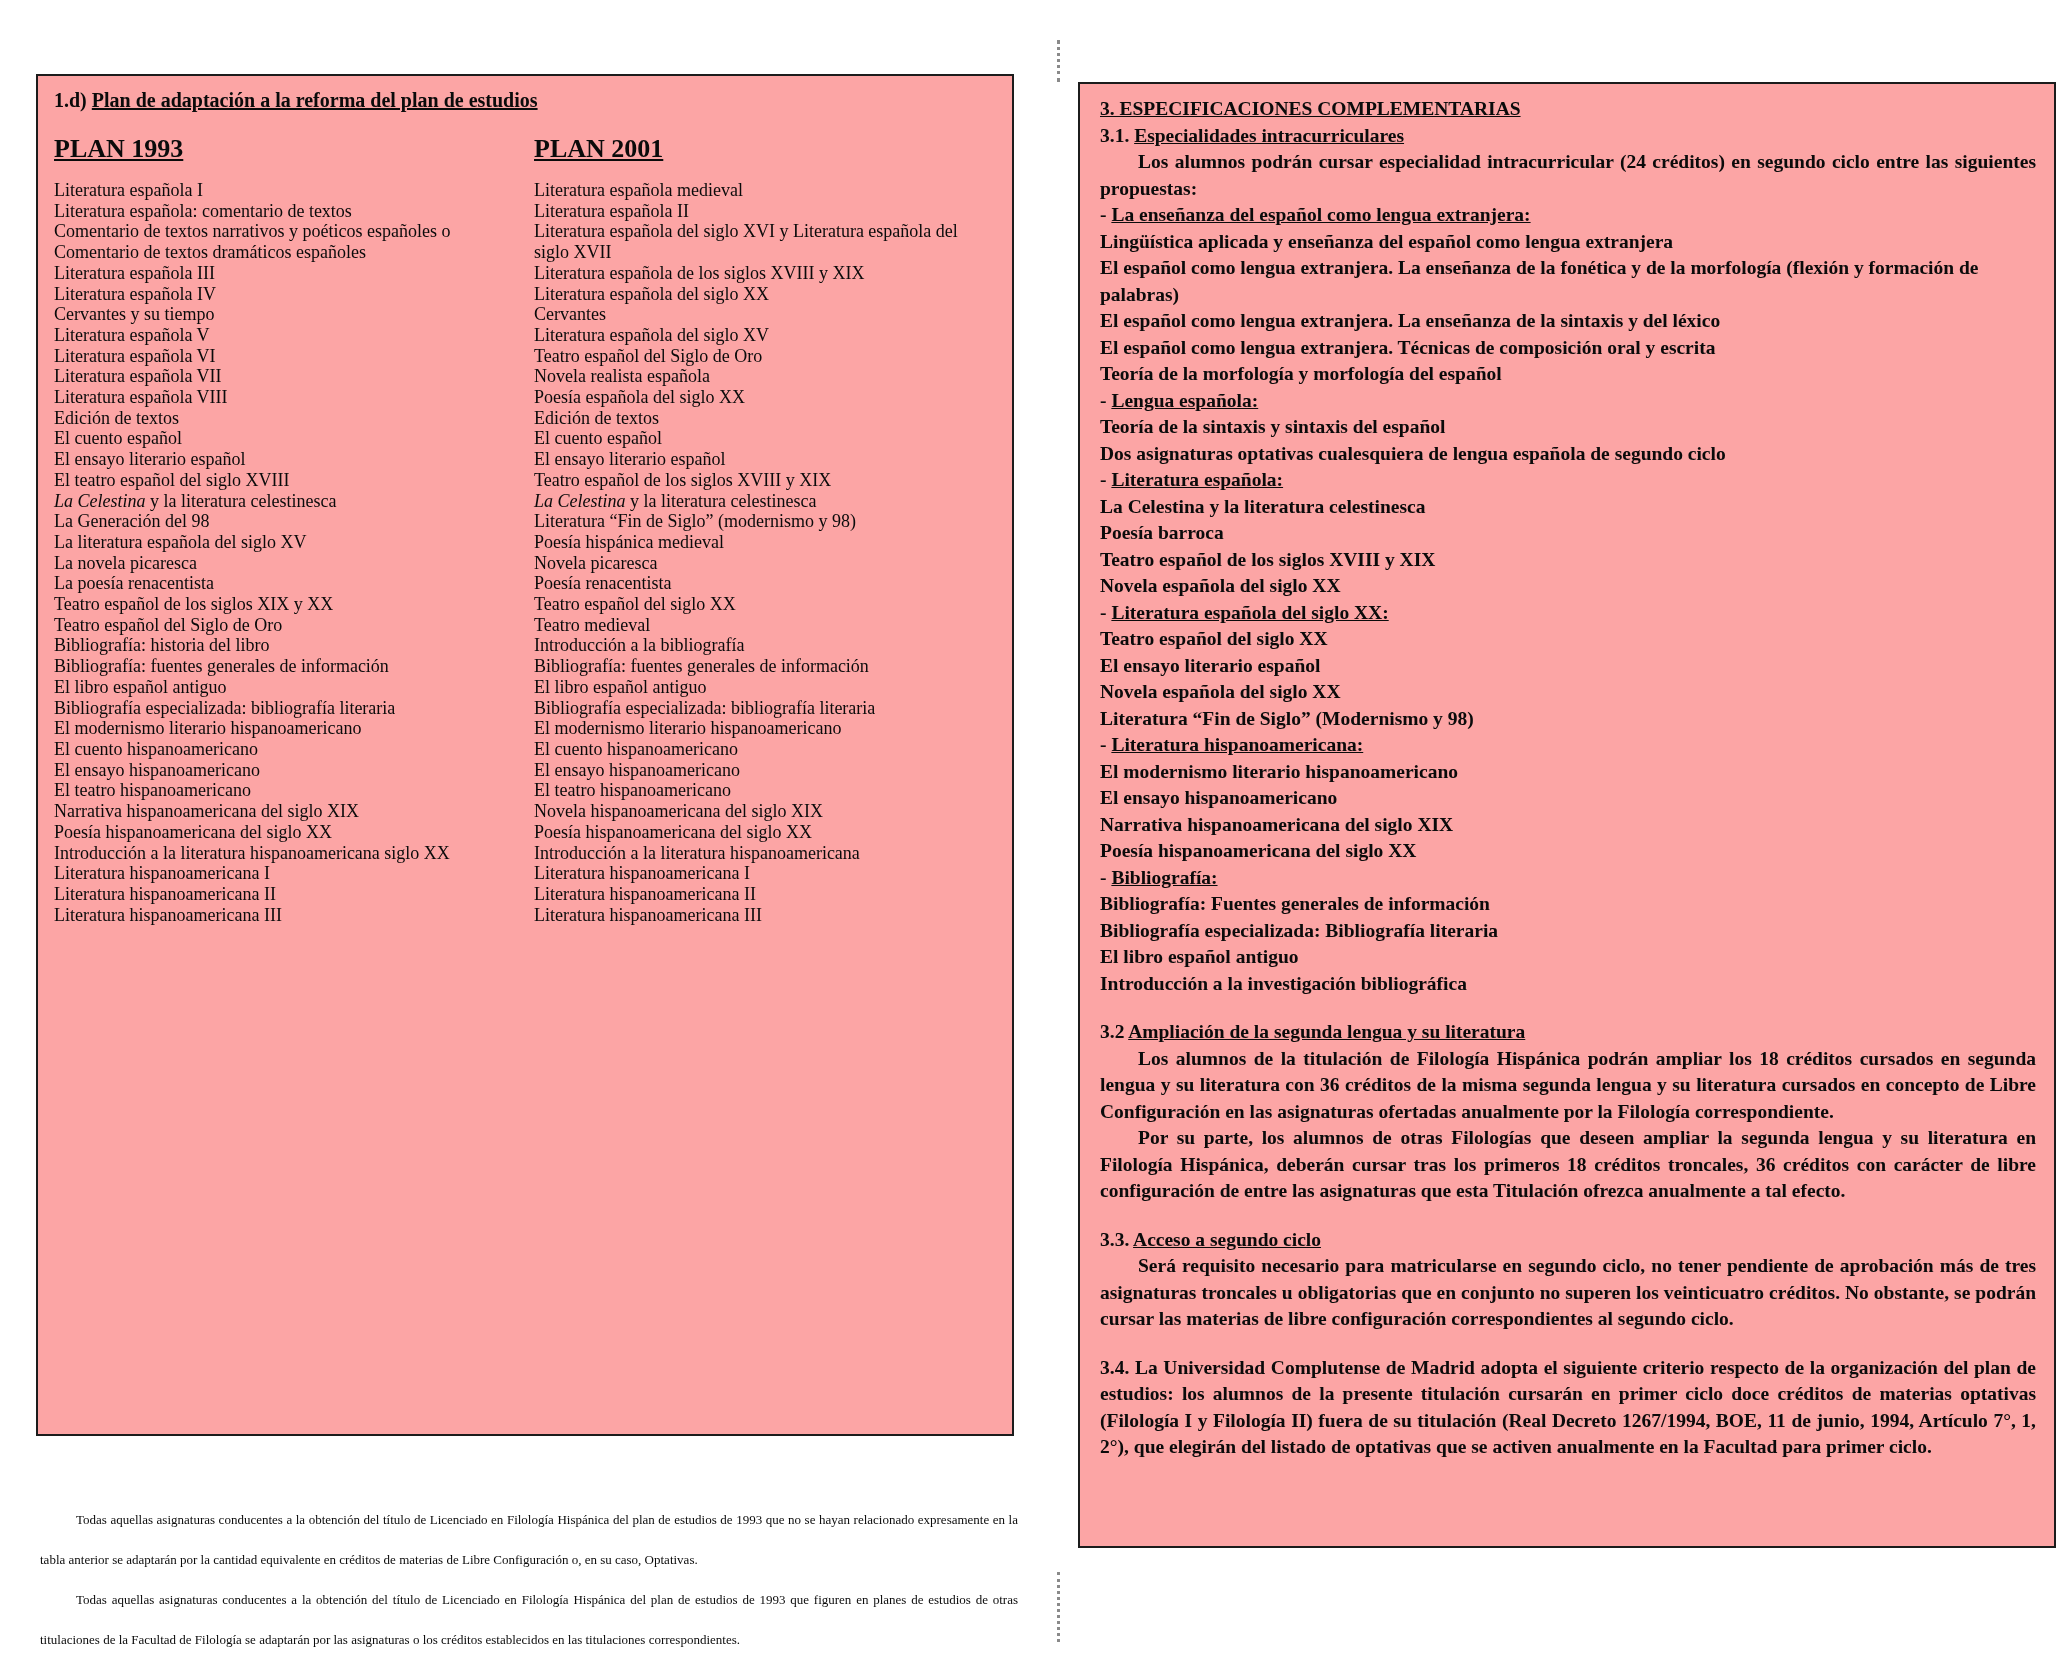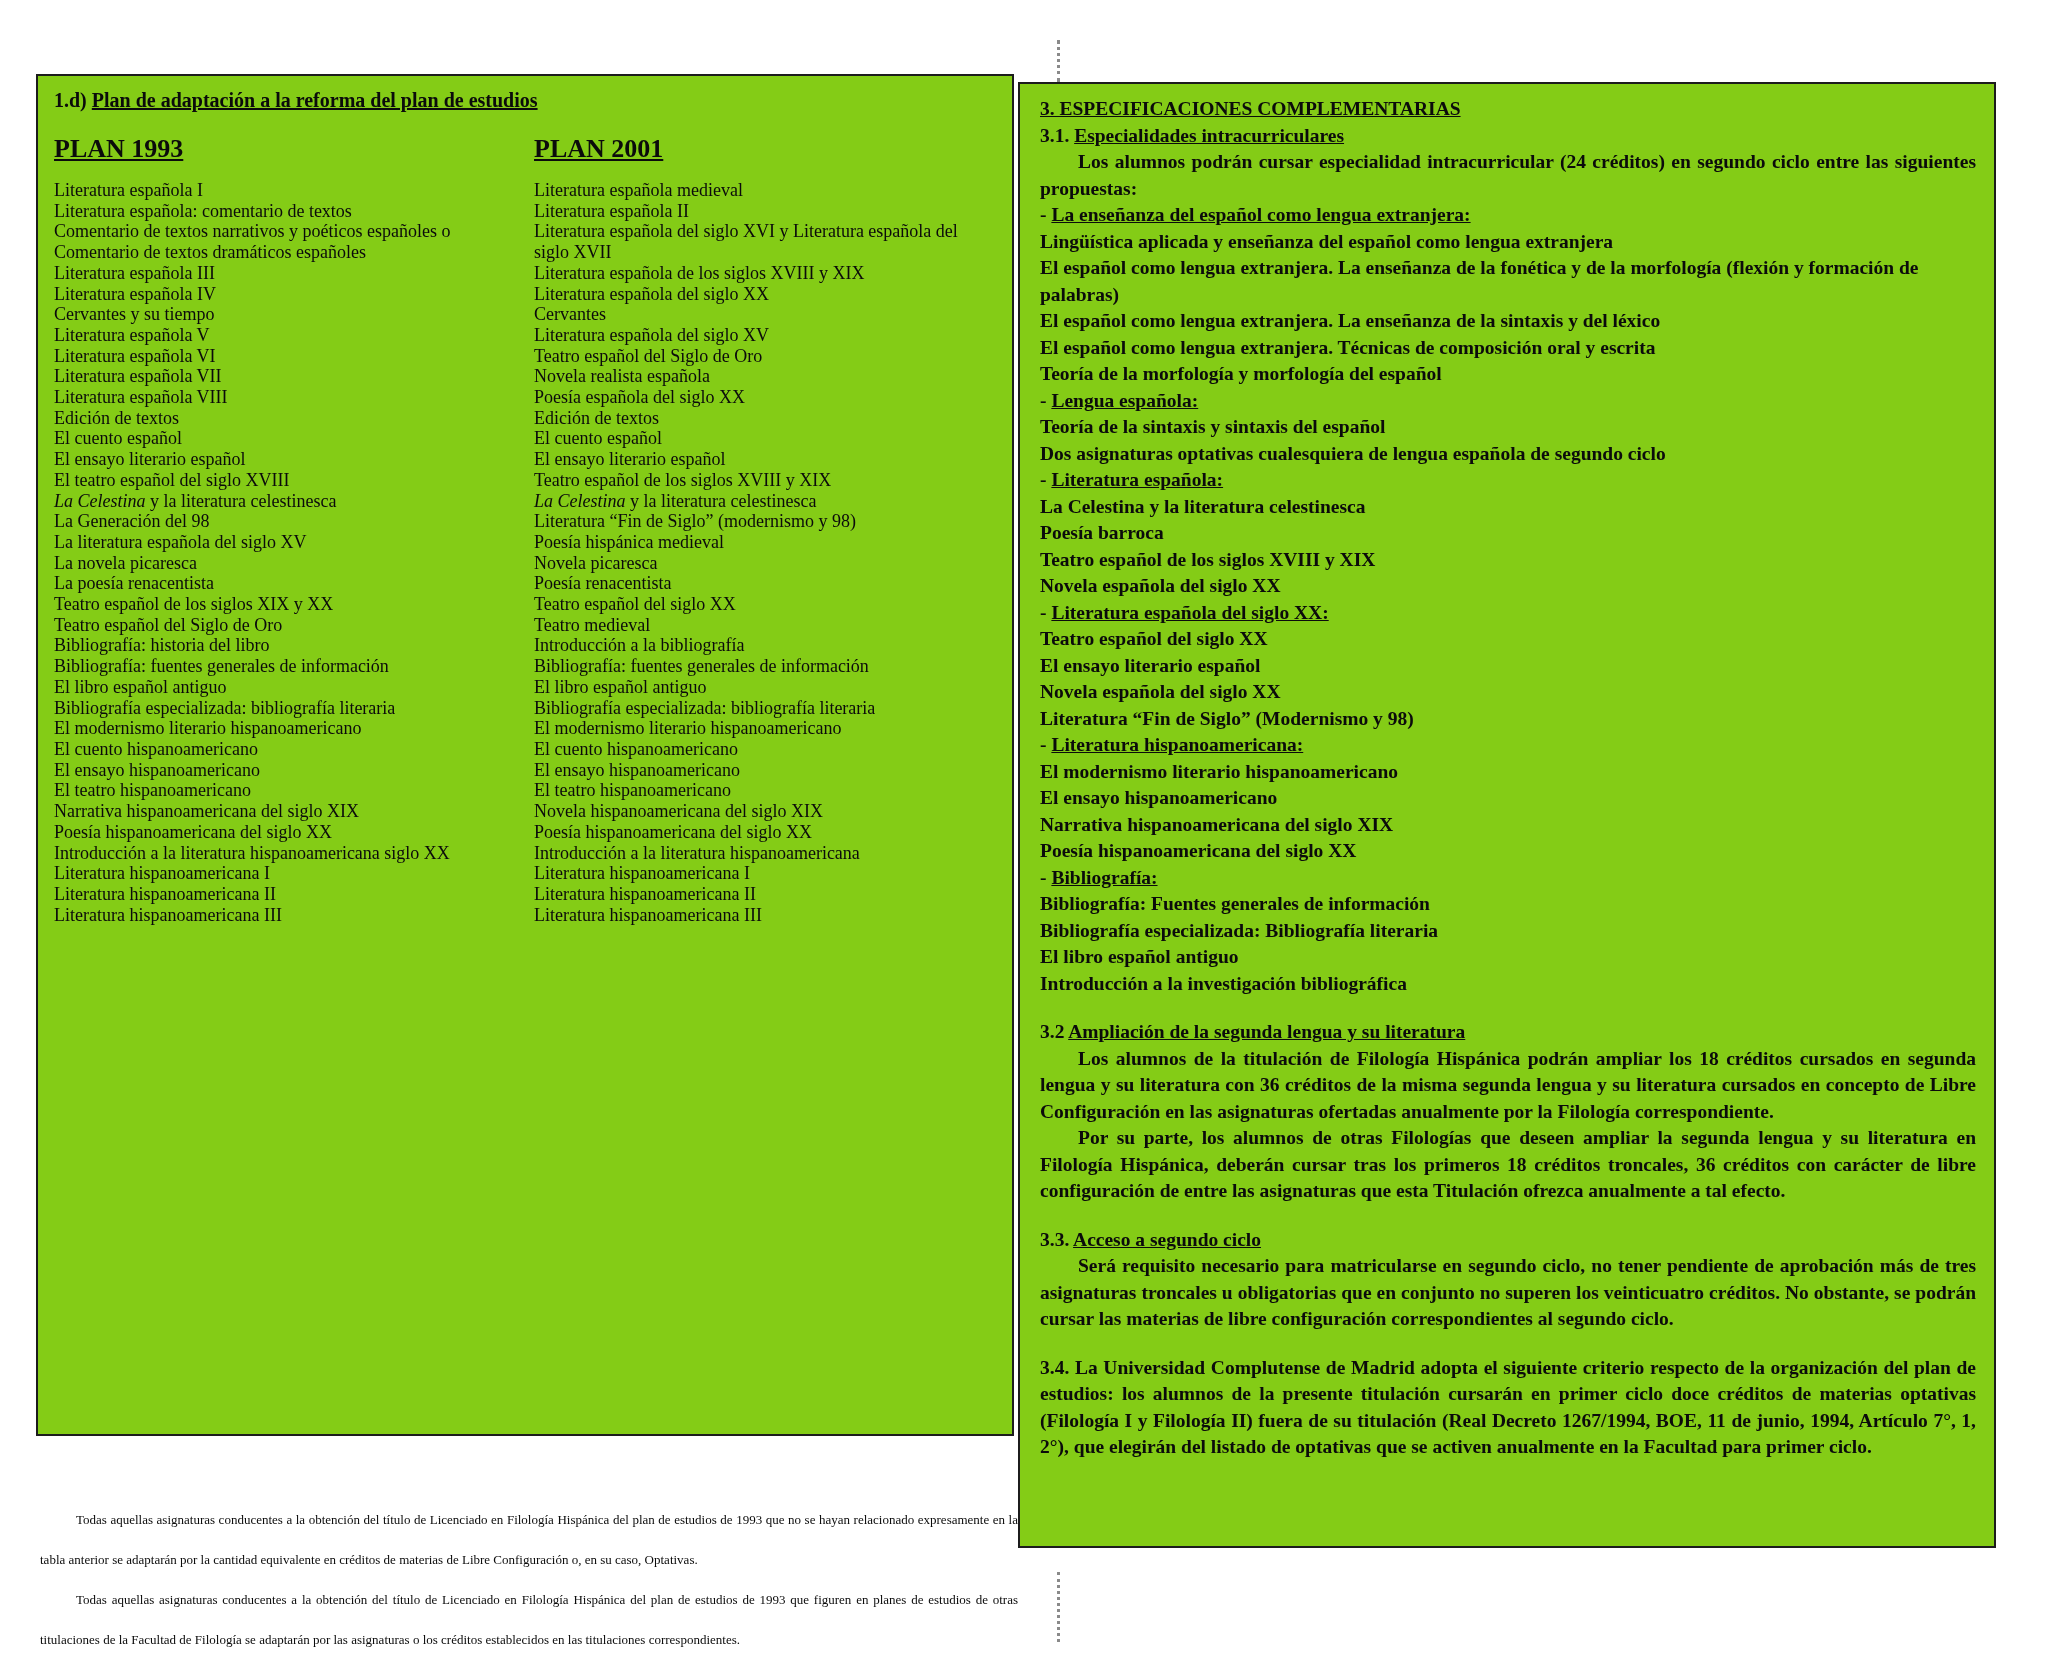--- a/index.html
+++ b/index.html
@@ -1,23 +1,23 @@
 <!DOCTYPE html>
 <html><head>
 <meta charset="utf-8">
 <style>
   html,body{margin:0;padding:0;background:#e8e8e8;}
   .page{
     position:relative;width:2072px;height:1653px;background:#ffffff;
     font-family:"Liberation Serif","DejaVu Serif",serif;color:#0b0b0b;
     overflow:hidden;
   }
-  .box{position:absolute;border:2px solid #1c1c1c;background:#84cc16;box-sizing:border-box;}
+  .box{position:absolute;border:2px solid #1c1c1c;background:#fca5a5;box-sizing:border-box;}
   .left-box{left:36px;top:74px;width:978px;height:1362px;padding:12px 16px;}
-  .right-box{left:1018px;top:82px;width:978px;height:1466px;padding:12px 18px 12px 20px;}
+  .right-box{left:1078px;top:82px;width:978px;height:1466px;padding:12px 18px 12px 20px;}
 
   
   .lb-title{margin:0;font-size:20px;font-weight:bold;line-height:24px;}
   .lb-title .ut{text-decoration:underline;}
   .plan-headers{display:grid;grid-template-columns:480px 1fr;margin-top:22px;
     font-size:26px;font-weight:bold;}
   .plan-headers span{text-decoration:underline;}
   #plan-table{display:grid;grid-template-columns:480px 1fr;margin-top:16px;
     font-size:18px;line-height:20.7px;}
   #plan-table .cell{padding-right:10px;}

